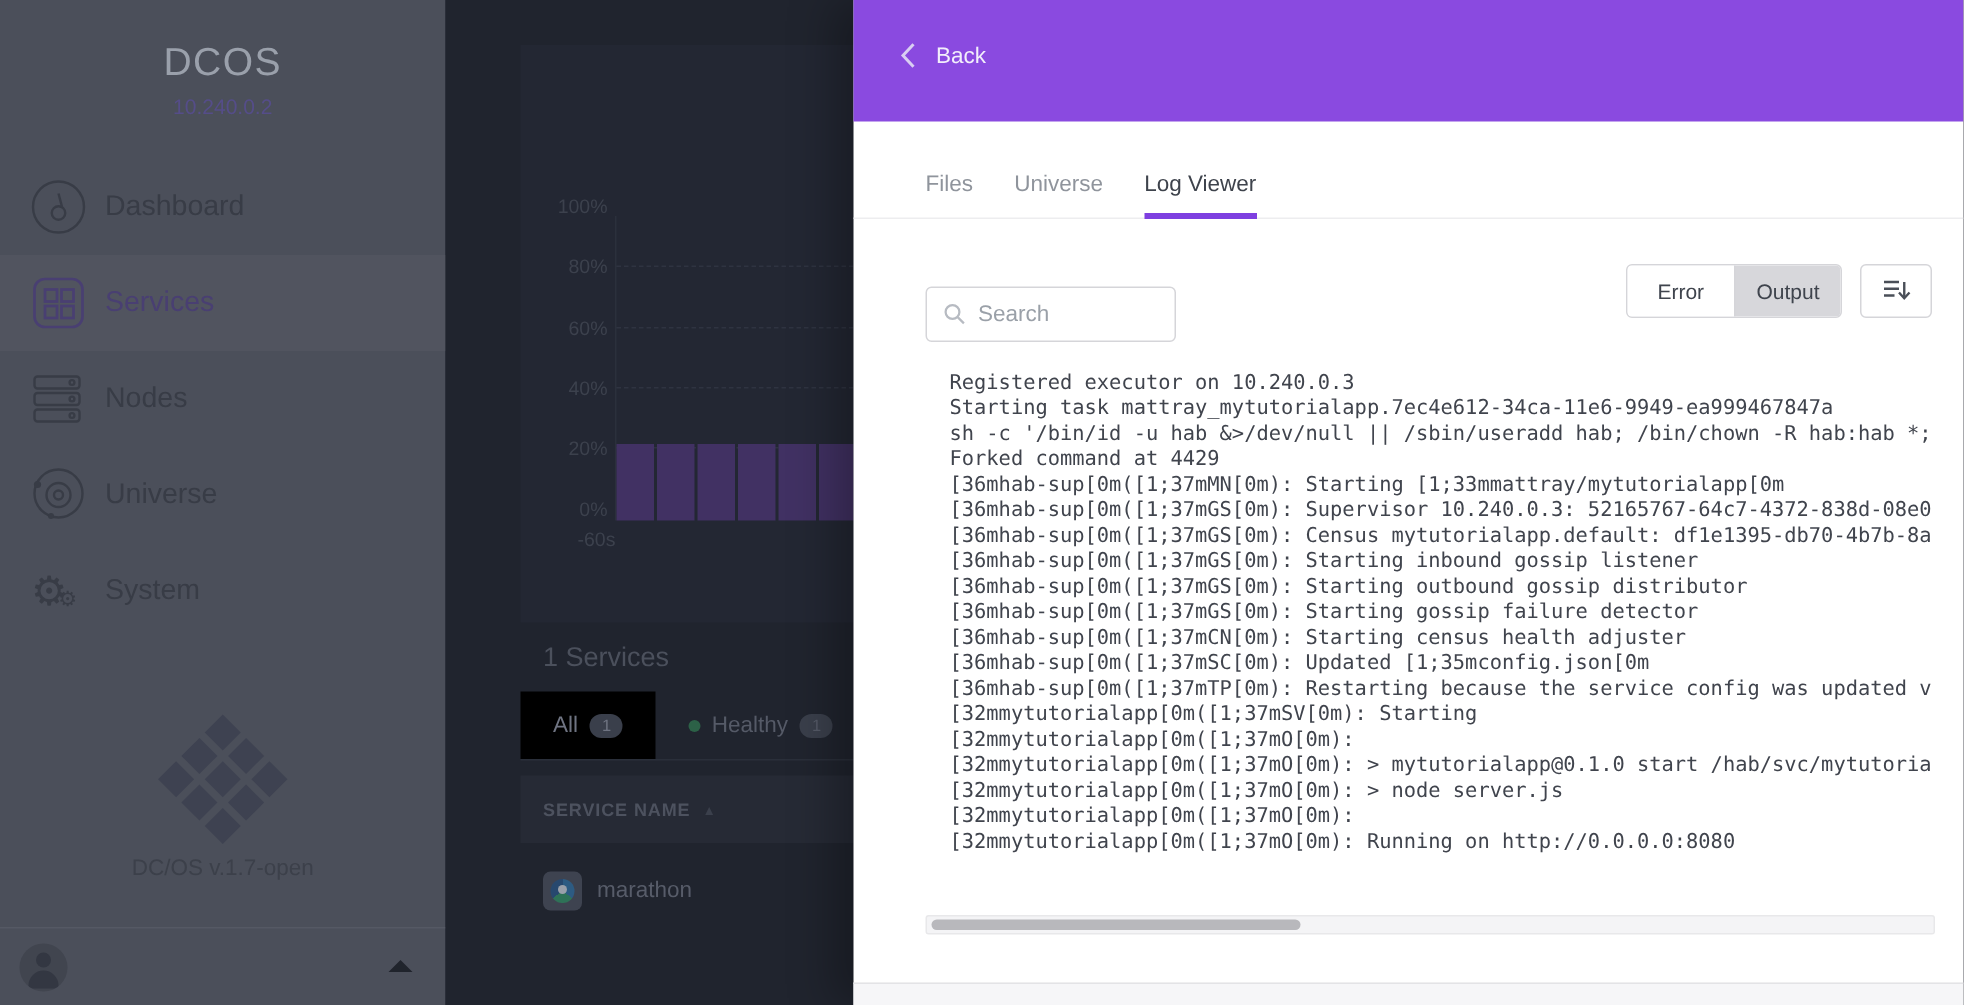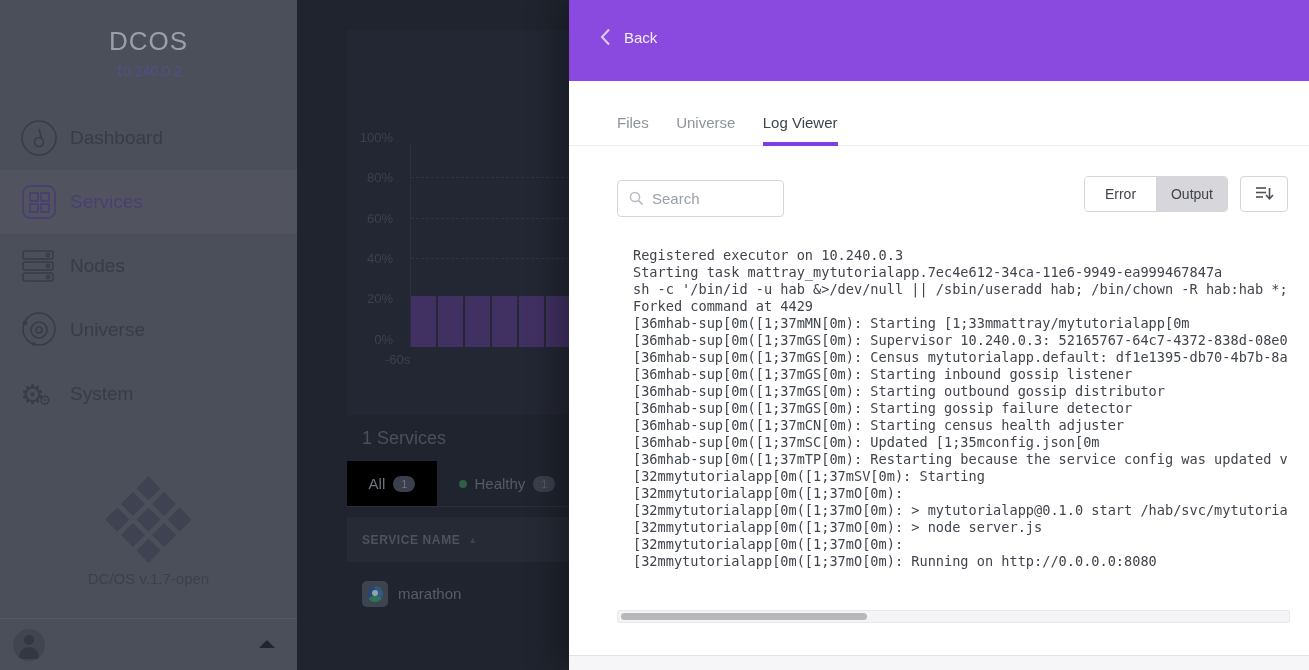--- a/index.html
+++ b/index.html
@@ -31,21 +31,21 @@
   .caret-up { position:absolute; right:22px; top:21px; width:0; height:0; border-left:8px solid transparent; border-right:8px solid transparent; border-bottom:8px solid #20242c; }
 
   
   .content { position:absolute; left:297px; top:0; width:272px; height:670px; background:#20242e; overflow:hidden; }
   .card { position:absolute; left:50px; top:30px; width:240px; height:385px; background:#232733; }
   .res-tabs { position:absolute; left:76px; top:55px; height:37px; display:flex; }
   .res-tab { height:37px; display:flex; align-items:center; justify-content:center; font-size:15px; color:#505562; background:#252a35; border-right:1px solid #2e3340; cursor:pointer; }
   .res-tab.t0 { width:60px; } .res-tab.t1 { width:85px; } .res-tab.t2 { width:60px; border-right:none; }
   .res-tab.active { background:#2b303c; color:#6a7080; }
 
-  .ytick { position:absolute; left:0; width:96px; text-align:right; font-size:13px; color:#3c414d; }
+  .ytick { position:absolute; left:12px; width:96px; text-align:right; font-size:13px; color:#3c414d; }
   .yt0{top:130px}.yt1{top:170px}.yt2{top:211px}.yt3{top:251px}.yt4{top:291px}.yt5{top:332px}
   .axis-y { position:absolute; left:113px; top:144px; width:1px; height:203px; background:#2b303c; }
   .gridline { position:absolute; left:114px; right:0; height:0; border-top:1px dashed rgba(130,140,160,0.13); }
   .g1{top:177px}.g2{top:218px}.g3{top:258px}.g4{top:298px}
   .bars { position:absolute; left:114px; top:144px; width:170px; height:203px; display:flex; align-items:flex-end; gap:2px; }
   .bar { width:25px; background:#413163; }
   .xtick { position:absolute; left:88px; top:352px; font-size:13px; color:#3c414d; }
 
   .services-heading { position:absolute; left:65px; top:428px; font-size:18px; font-weight:normal; color:#4b505c; }
   .filter-tabs { position:absolute; left:50px; top:461px; width:230px; height:46px; display:flex; border-bottom:1px solid #2a2f3a; }
@@ -69,21 +69,21 @@
   .back-btn { position:absolute; left:31px; top:28px; display:flex; align-items:center; gap:13px; cursor:pointer; }
   .back-btn svg { stroke:#d9cef2; fill:none; }
   .back-label { font-size:15px; color:#f2eefb; }
 
   .tabs { position:absolute; left:0; top:114px; right:0; height:32px; border-bottom:1px solid #ededef; padding-left:48px; }
   .tab { position:relative; display:inline-block; margin-right:23px; font-size:15px; color:#8f949c; height:32px; cursor:pointer; }
   .tab.active { color:#3e434c; }
   .tab.active::after { content:""; position:absolute; left:0; right:0; bottom:0; height:4px; background:#7e3fe0; }
 
   .controls { position:absolute; left:0; top:176px; right:0; height:37px; }
-  .search-box { position:absolute; left:48px; top:4px; width:167px; height:37px; border:1px solid #d5d5d9; border-radius:4px; display:flex; align-items:center; background:#fff; }
+  .search-box { position:absolute; left:48px; top:15px; width:167px; height:37px; border:1px solid #d5d5d9; border-radius:4px; display:flex; align-items:center; background:#fff; }
   .search-box svg { margin-left:11px; stroke:#b7bbc2; fill:none; }
   .search-box input { border:none; outline:none; margin-left:8px; width:120px; font-size:15px; color:#3f444d; font-family:inherit; }
   .search-box input::placeholder { color:#9aa0a8; }
   .toggle-group { position:absolute; left:515px; top:0; height:36px; display:flex; border:1px solid #d5d5d9; border-radius:4px; overflow:hidden; }
   .toggle-btn { width:71px; height:100%; display:flex; align-items:center; justify-content:center; font-size:14px; color:#3f444d; background:#fff; cursor:pointer; }
   .toggle-btn.active { background:#d7d7db; }
   .toggle-btn + .toggle-btn { border-left:1px solid #d5d5d9; }
   .download-btn { position:absolute; left:671px; top:0; width:48px; height:36px; border:1px solid #d5d5d9; border-radius:4px; background:#fff; display:flex; align-items:center; justify-content:center; cursor:pointer; }
   .download-btn svg { stroke:#4a4f58; fill:none; }
 

